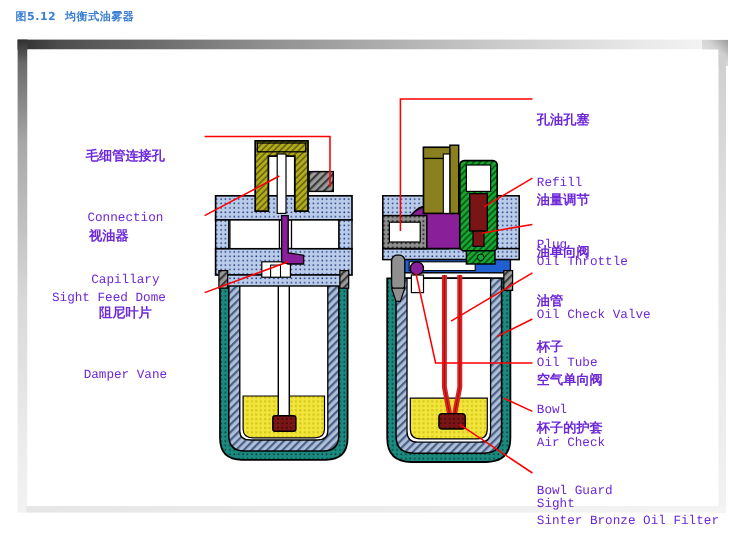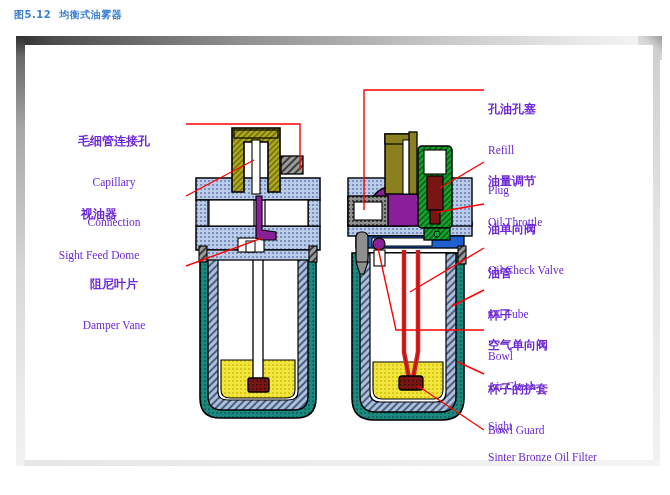--- a/index.html
+++ b/index.html
@@ -41,21 +41,21 @@
   #canvas{
     position:absolute;left:17px;top:9px;width:628px;height:415px;
     background:#ffffff;
   }
 
   
   .label{
     position:absolute;color:#6d28d9;white-space:pre;line-height:13.5px;
   }
   .label .cn{font-family:"DejaVu Sans","Liberation Sans",sans-serif;font-size:12px;font-weight:bold;}
-  .label .en{font-family:Liberation Serif, serif;font-size:11.5px;}
+  .label .en{font-family:Liberation Mono, monospace;font-size:11.5px;margin-top:16px;}
   .label.right{text-align:left;}
   .label.left{text-align:center;}
 
   svg{position:absolute;left:0;top:0;}
   #art{position:absolute;left:0;top:0;width:670px;height:495px;pointer-events:none;}
 </style>
 </head>
 <body>
 
 <div id="fig-title">图5.12  均衡式油雾器</div>
@@ -219,22 +219,22 @@
     <path d="M484,330 L396,330 L378,248"></path>
 
     <path d="M484,374 L458,362"></path>
 
     <path d="M484,430 L418,386"></path>
   </g>
 </svg>
 
 <div class="label left" style="left:44px;top:108px;width:140px;">
   <div class="cn">毛细管连接孔</div>
+  <div class="en">Connection</div>
   <div class="en">Capillary</div>
-  <div class="en">Connection</div>
 </div>
 
 <div class="label left" style="left:14px;top:181px;width:170px;">
   <div class="cn">视油器</div>
   <div class="en">Sight Feed Dome</div>
 </div>
 
 <div class="label left" style="left:44px;top:251px;width:140px;">
   <div class="cn">阻尼叶片</div>
   <div class="en">Damper Vane</div>

